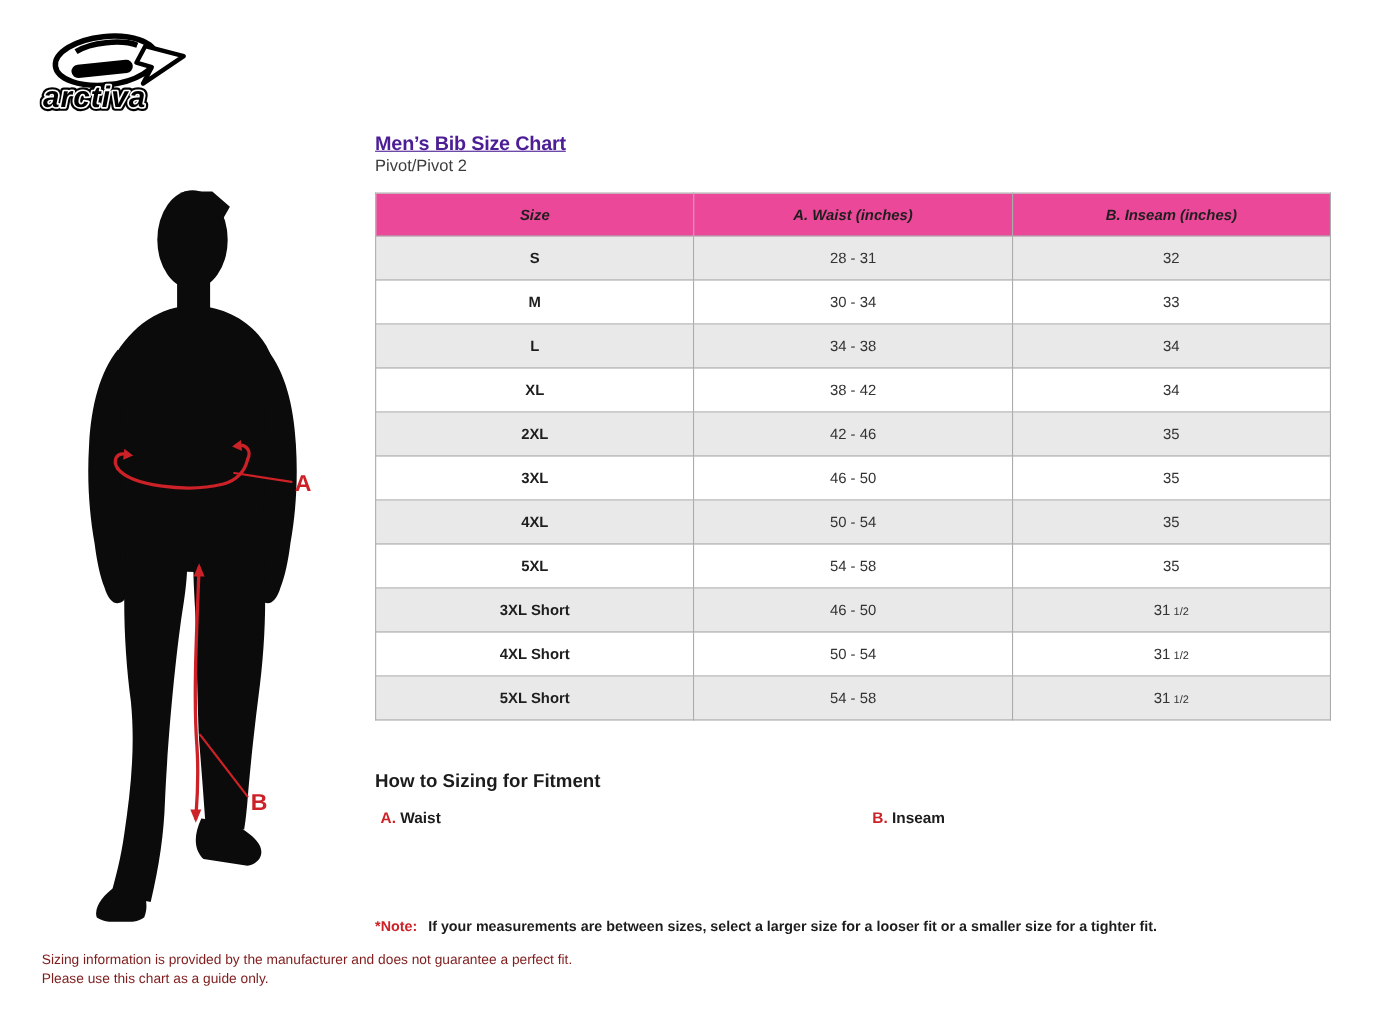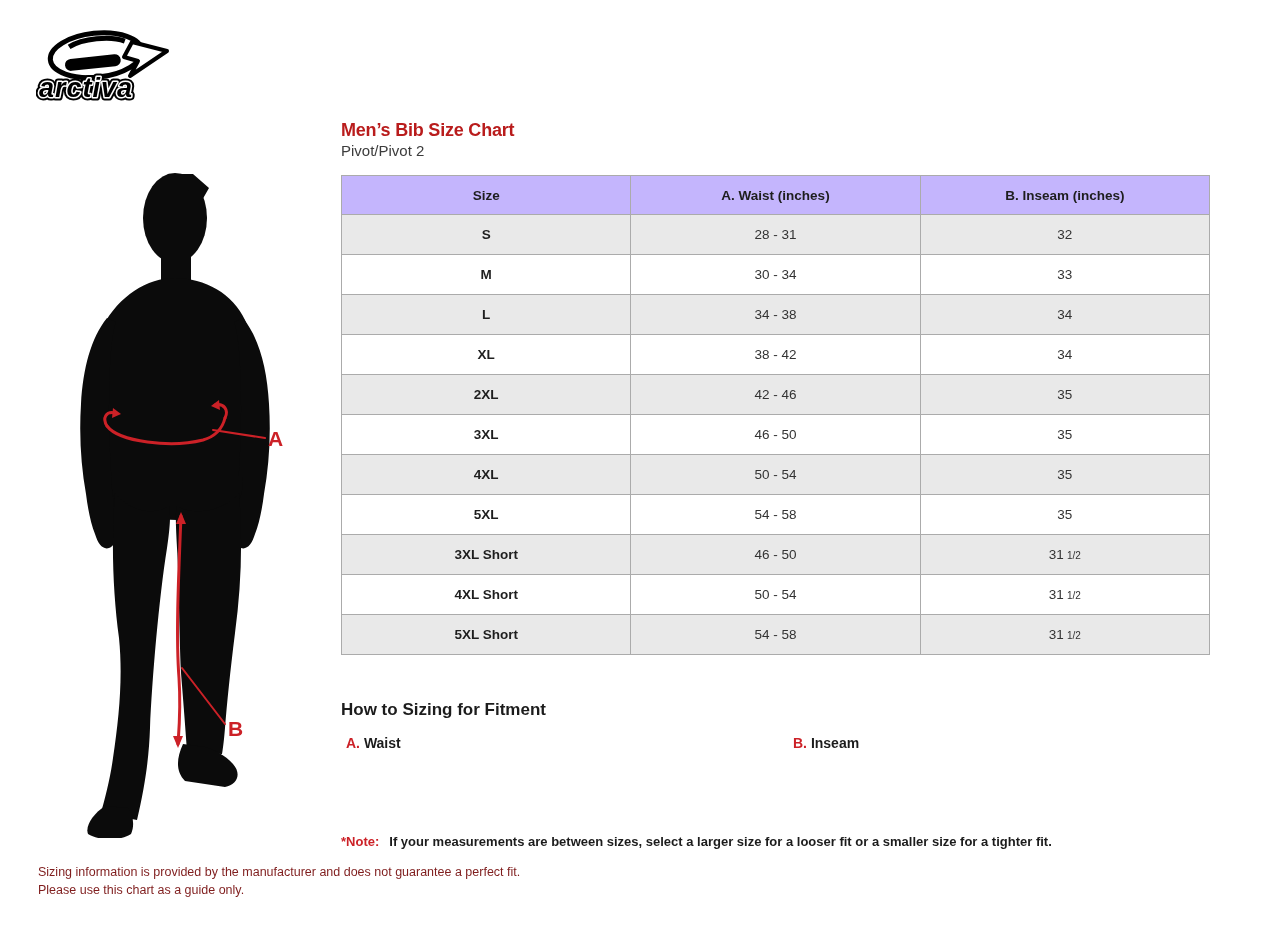--- a/index.html
+++ b/index.html
@@ -10,34 +10,34 @@
     width:1269px; height:937px;
     position:relative;
     overflow:hidden;
   }
   .abs { position:absolute; }
 
   
   #logo { left:36px; top:22px; width:140px; height:82px; }
 
   
-  #chart-title   { left:341px; top:120px; font-size:18px; font-weight:bold; color:#b91c1c; letter-spacing:-0.2px; }
+  #chart-title   { left:341px; top:120px; font-size:18px; font-weight:bold; color:#4c1d95; letter-spacing:-0.2px;text-decoration:underline; }
   #chart-subtitle{ left:341px; top:142px; font-size:15px; color:#3c3c3c; }
 
   
   #size-table-wrap { left:341px; top:175px; width:869px; }
   table { border-collapse:collapse; width:100%; table-layout:fixed; }
   th, td {
     border:1px solid #ababab;
     text-align:center; vertical-align:middle;
     height:40px;
     font-size:13.5px;
     color:#333333;
   }
-  thead th { background:#c4b5fd; font-weight:bold; color:#1e1e1e; height:39px; }
+  thead th { background:#ec4899; font-weight:bold; color:#1e1e1e; height:39px;font-style:italic; }
   tbody tr.alt td { background:#e9e9e9; }
   td.size-col { font-weight:bold; color:#1e1e1e; }
   span.frac { font-size:10px; margin-left:3px; }
 
   
   #measure-heading { left:341px; top:700px; font-size:17px; font-weight:bold; color:#1c1c1c; }
   .measure-item { top:735px; width:430px; }
   #measure-item-a { left:346px; }
   #measure-item-b { left:793px; width:440px; }
   .measure-item h3 { font-size:14px; font-weight:bold; color:#1c1c1c; margin-bottom:4px; }

